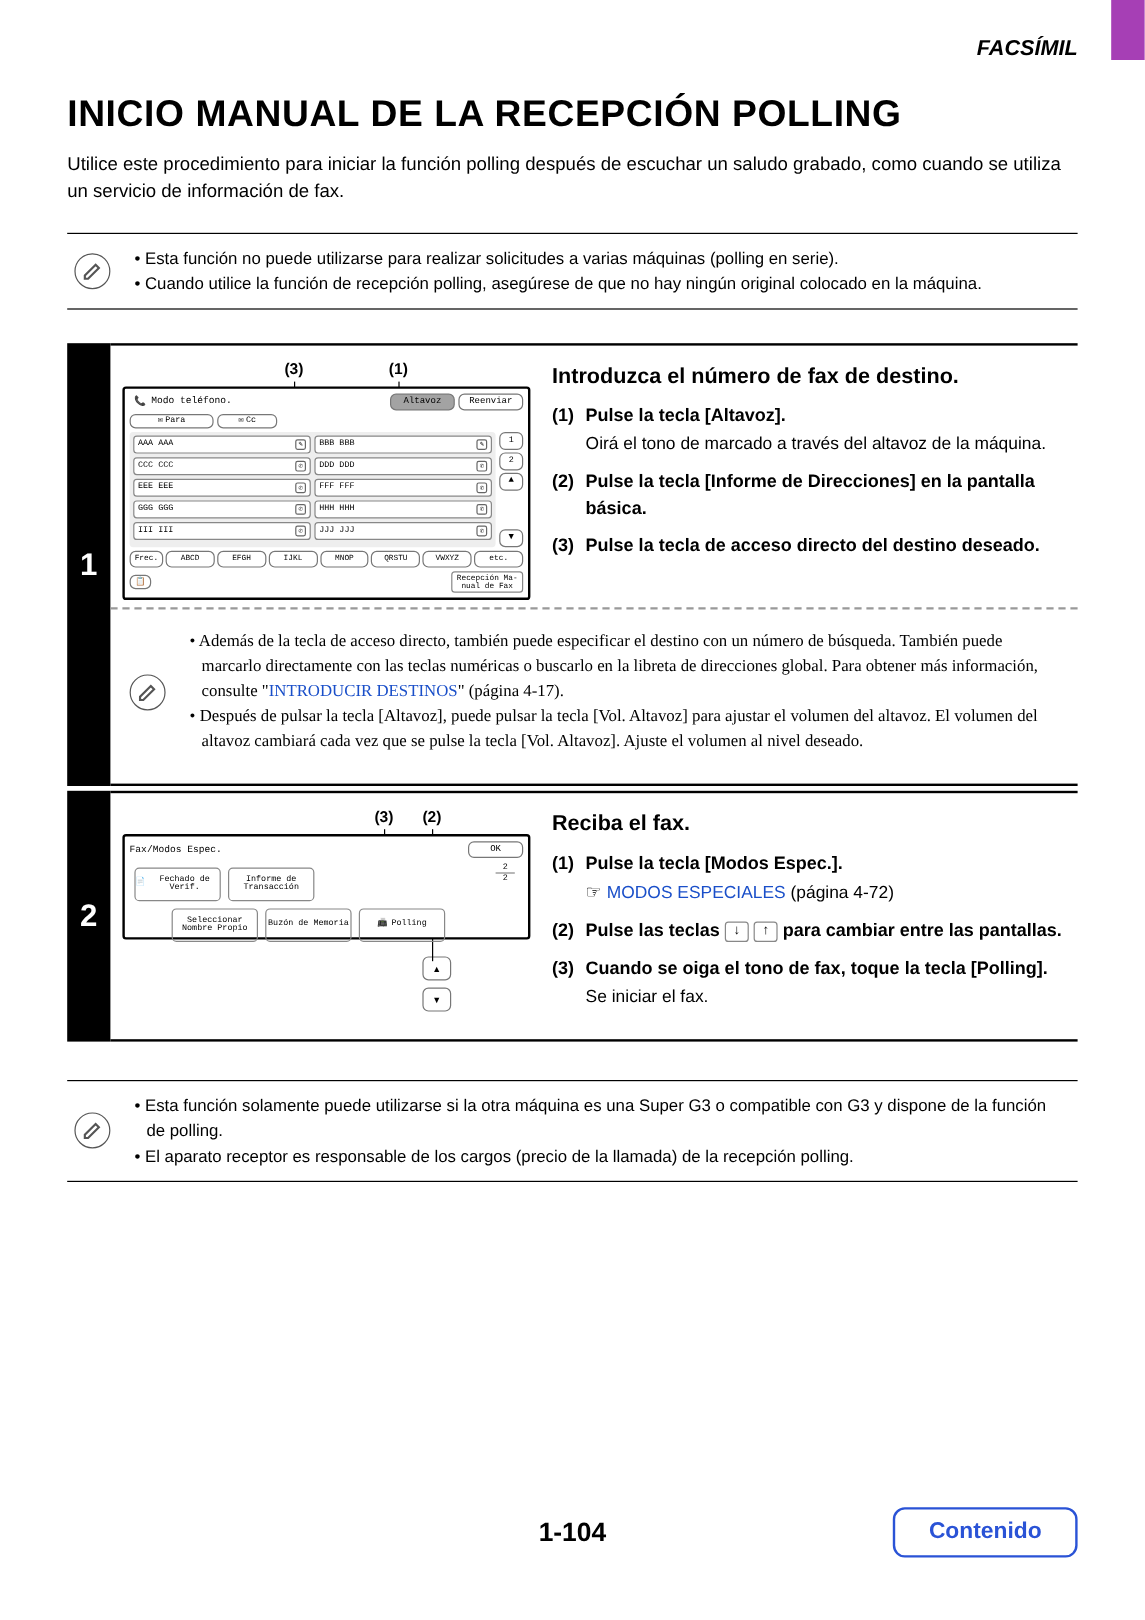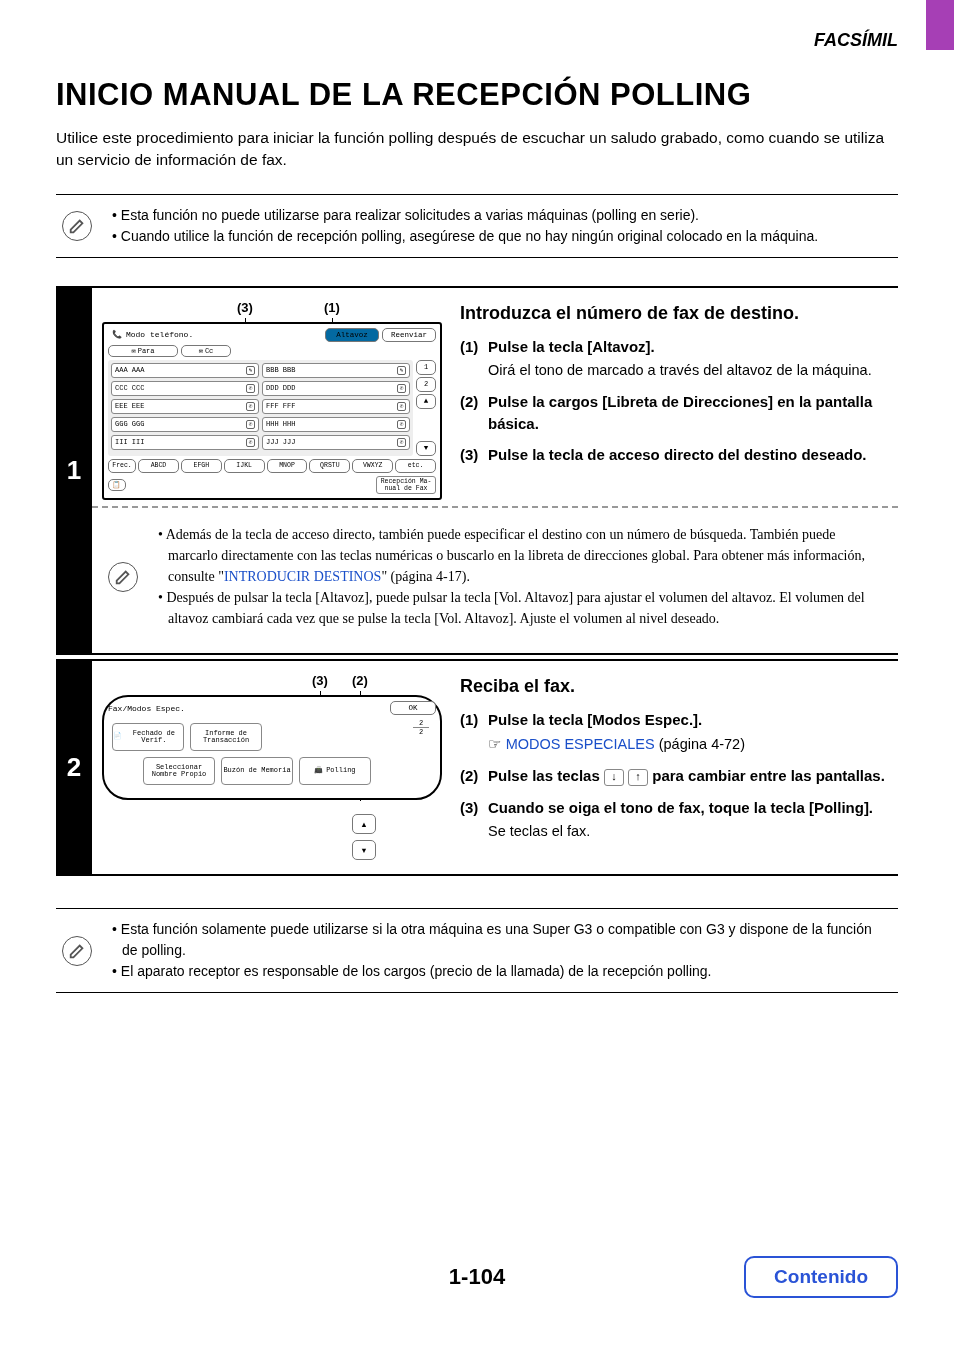--- a/index.html
+++ b/index.html
@@ -108,21 +108,21 @@
     border-radius: 5px;
     padding: 1px 4px;
     font-size: 7.5px;
     background: #fff;
     display: inline-flex;
     align-items: center;
     justify-content: center;
     gap: 2px;
     min-height: 14px;
   }
-  .scr-btn.sel { background: #0369a1; }
+  .scr-btn.sel { background: #a3a3a3; }
   .scr-btn.sm { padding: 0 2px; min-height: 12px; font-size: 7px; }
   .side-col { width: 72px; display: flex; flex-direction: column; gap: 4px; }
   .main-area { display: flex; gap: 4px; }
   .addr-grid {
     flex: 1;
     background: #eee;
     border-radius: 3px;
     padding: 3px;
   }
   .addr-row { display: flex; gap: 3px; margin-bottom: 3px; }
@@ -302,21 +302,21 @@
                 <span class="tiny-label" style="width:60px;">Recepción Ma- nual de Fax</span>
               </div>
             </div>
           </div>
         </div>
       </div>
       <div class="txt-col">
         <h3>Introduzca el número de fax de destino.</h3>
         <ol>
           <li><span class="num">(1)</span><span class="ct"><div class="main">Pulse la tecla [Altavoz].</div><div class="sub">Oirá el tono de marcado a través del altavoz de la máquina.</div></span></li>
-          <li><span class="num">(2)</span><span class="ct"><div class="main">Pulse la cargos [Libreta de Direcciones] en la pantalla básica.</div></span></li>
+          <li><span class="num">(2)</span><span class="ct"><div class="main">Pulse la tecla [Informe de Direcciones] en la pantalla básica.</div></span></li>
           <li><span class="num">(3)</span><span class="ct"><div class="main">Pulse la tecla de acceso directo del destino deseado.</div></span></li>
         </ol>
       </div>
     </div>
     <div class="dashed-sep" style="margin-left:0;"></div>
     <div class="step-body no-top">
       <div class="note-box shrunk" style="border:none; margin:0; padding-left:56px; width:100%;">
         <div class="note-icon">
           <svg viewBox="0 0 20 20">
               <path d="M3 17 L6 17 L16 7 L13 4 L3 14 Z"></path>
@@ -334,21 +334,21 @@
 <div class="step-row">
   <div class="step-num-col">2</div>
   <div class="step-body">
     <div class="fig-col">
       <div class="callout-row">
         <span class="callout" style="left:210px;">(3)</span>
         <span class="callout" style="left:250px;">(2)</span>
         <div class="callout-line" style="left:218px; top:18px; height:72px;"></div>
         <div class="callout-line" style="left:258px; top:18px; height:110px;"></div>
       </div>
-      <div class="screen" style="height:105px;border-radius:26px;">
+      <div class="screen" style="height:88px;">
         <div style="display:flex; justify-content:space-between; align-items:center;">
           <span>Fax/Modos Espec.</span>
           <span class="scr-btn" style="width:46px;">OK</span>
         </div>
         <div style="display:flex;">
           <div style="flex:1;">
             <div class="mode-grid">
               <div class="mode-btn">
                   <span>📄</span>
                   <span>Fechado de Verif.</span>
@@ -391,21 +391,21 @@
         <li><span class="num">(2)</span><span class="ct">
           <div class="main">
             <span>Pulse las teclas </span>
             <span class="inline-arrow">↓</span>
             <span class="inline-arrow">↑</span>
             <span> para cambiar entre las pantallas.</span>
           </div>
         </span></li>
         <li><span class="num">(3)</span><span class="ct">
           <div class="main">Cuando se oiga el tono de fax, toque la tecla [Polling].</div>
-          <div class="sub">Se teclas el fax.</div>
+          <div class="sub">Se iniciar el fax.</div>
         </span></li>
       </ol>
     </div>
   </div>
 </div>
 
 <div style="height:28px;"></div>
 
 <div class="note-box">
   <div class="note-icon">

